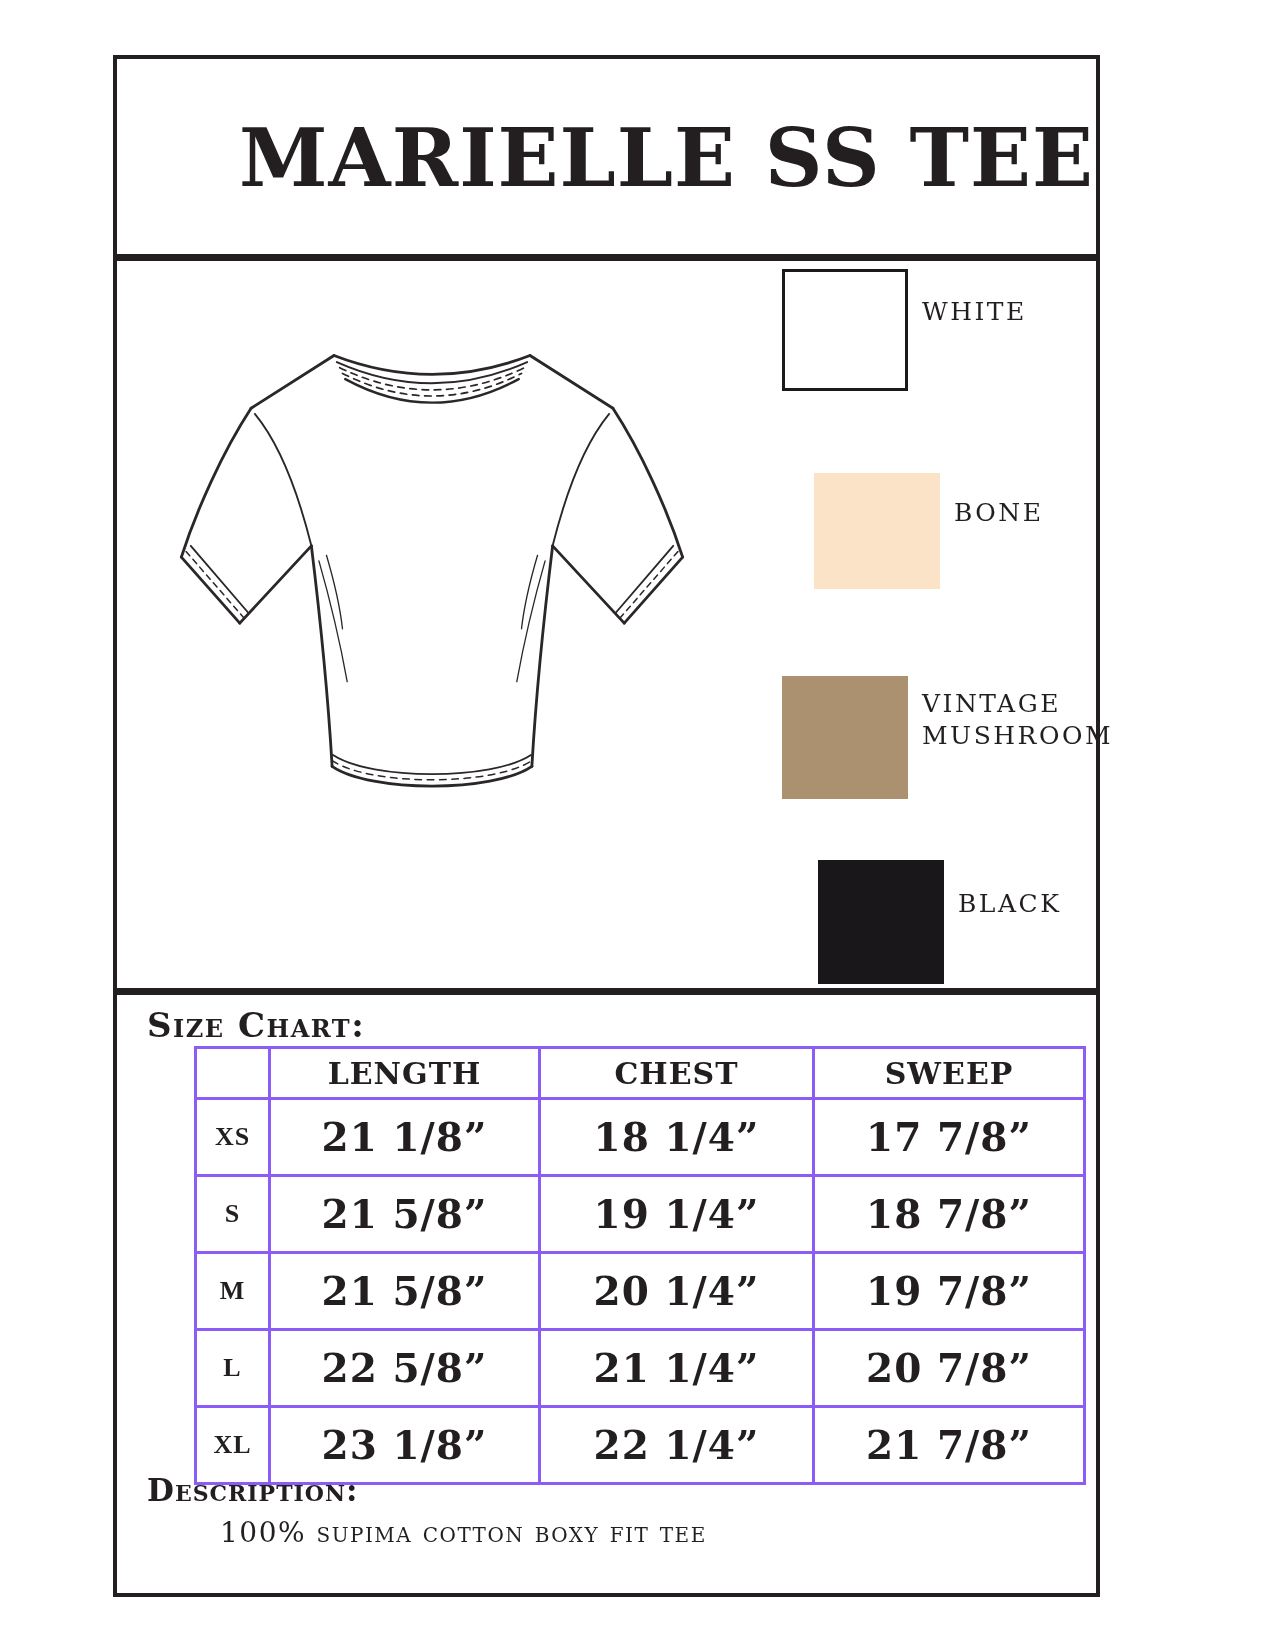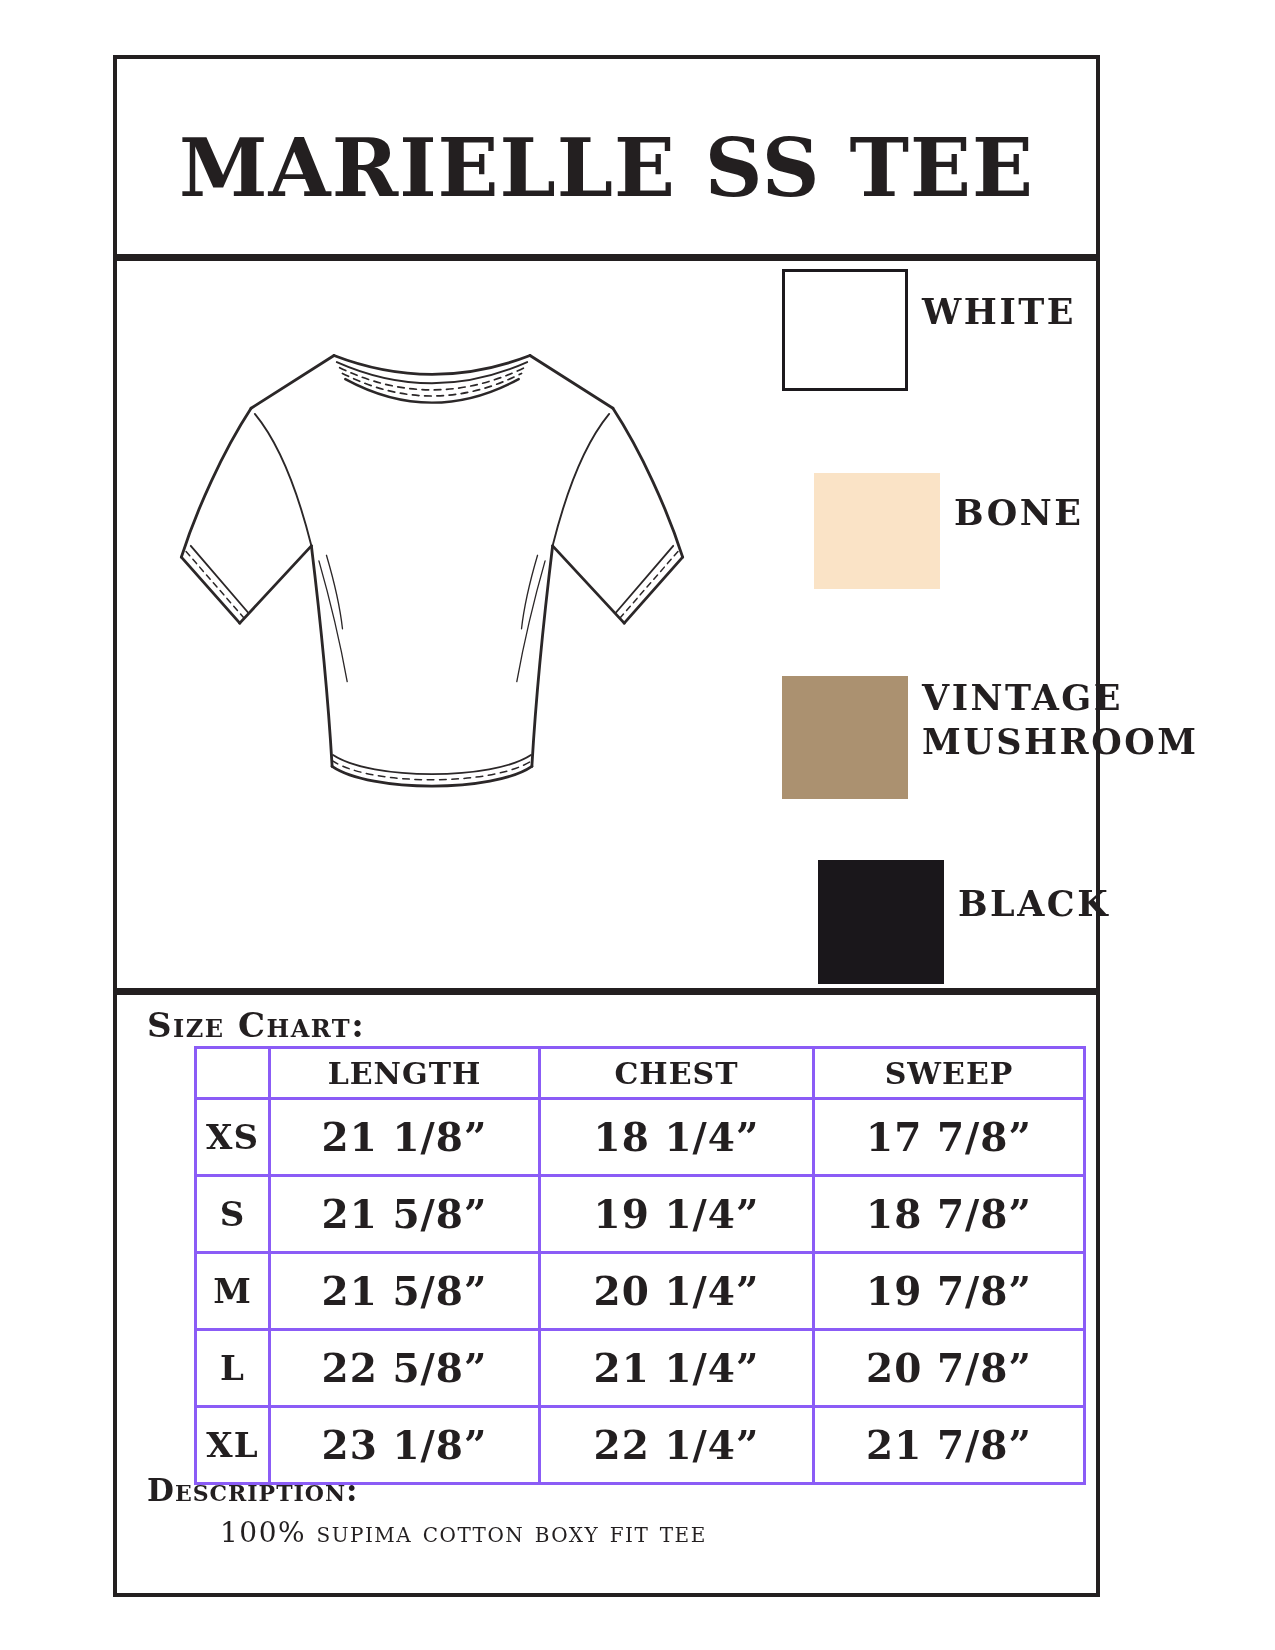--- a/index.html
+++ b/index.html
@@ -15,42 +15,42 @@
     position:absolute;
     left:113px;
     width:987px;
     border:4px solid #231f20;
     box-sizing:border-box;
     background:#ffffff;
   }
   
   .box-title{top:55px;height:203px;}
   .box-title h1{
-    margin:12px;
+    margin:2px;
     line-height:195px;
-    text-align:center;
+    text-align:right;
     font-size:80px;
     font-weight:bold;
     letter-spacing:1px;
     white-space:nowrap;
   }
   
   .box-image{top:258px;height:734px;border-top-width:3px;}
   .tee-svg{position:absolute;left:51px;top:70px;}
   .swatches{position:absolute;left:665px;top:0;width:320px;height:726px;}
   .swatch-row{position:absolute;display:flex;align-items:center;width:320px;}
   .swatch{width:126px;flex:0 0 126px;box-sizing:border-box;}
   .swatch-row.r0{top:8px;}   .swatch-row.r0 .swatch{height:122px;}
   .swatch-row.r1{top:212px;padding-left:32px;} .swatch-row.r1 .swatch{height:116px;}
   .swatch-row.r2{top:415px;} .swatch-row.r2 .swatch{height:123px;}
   .swatch-row.r3{top:599px;padding-left:36px;} .swatch-row.r3 .swatch{height:124px;}
   .swatch-row.r0 .swatch{border:3px solid #1c191d;}
   .swatch-label{
     margin-left:14px;
-    font-size:35px;font-weight:bold;letter-spacing:2.5px;
+    font-size:25px;font-weight:normal;letter-spacing:2.5px;
     line-height:1.25;
     max-width:175px;
     transform:translateY(-18px);
   }
   
   .box-chart{top:992px;height:605px;border-top-width:3px;}
   .section-label{
     position:absolute;left:30px;top:10px;
     font-size:34px;font-weight:bold;
     font-variant:small-caps;letter-spacing:1.5px;
@@ -66,21 +66,21 @@
   table.size-chart col.c-sweep{width:271px;}
   table.size-chart th,table.size-chart td{
     border:3px solid #8b5cf6;
     text-align:center;vertical-align:middle;
     font-weight:bold;
     padding:0;
   }
   table.size-chart thead tr{height:51px;}
   table.size-chart tbody tr{height:77px;}
   table.size-chart thead th{font-size:30px;letter-spacing:1px;}
-  table.size-chart tbody th{font-size:34px;letter-spacing:1px;}
+  table.size-chart tbody th{font-size:26px;letter-spacing:1px;font-family:Liberation Serif, serif;}
   table.size-chart tbody td{font-size:39px;letter-spacing:1px;}
   .description{position:absolute;left:30px;top:477px;}
   .desc-label{
     font-size:31px;font-weight:bold;
     font-variant:small-caps;letter-spacing:1px;
   }
   .desc-text{
     margin-top:8px;margin-left:73px;
     font-size:28px;font-weight:normal;
     font-variant:small-caps;letter-spacing:1.5px;

